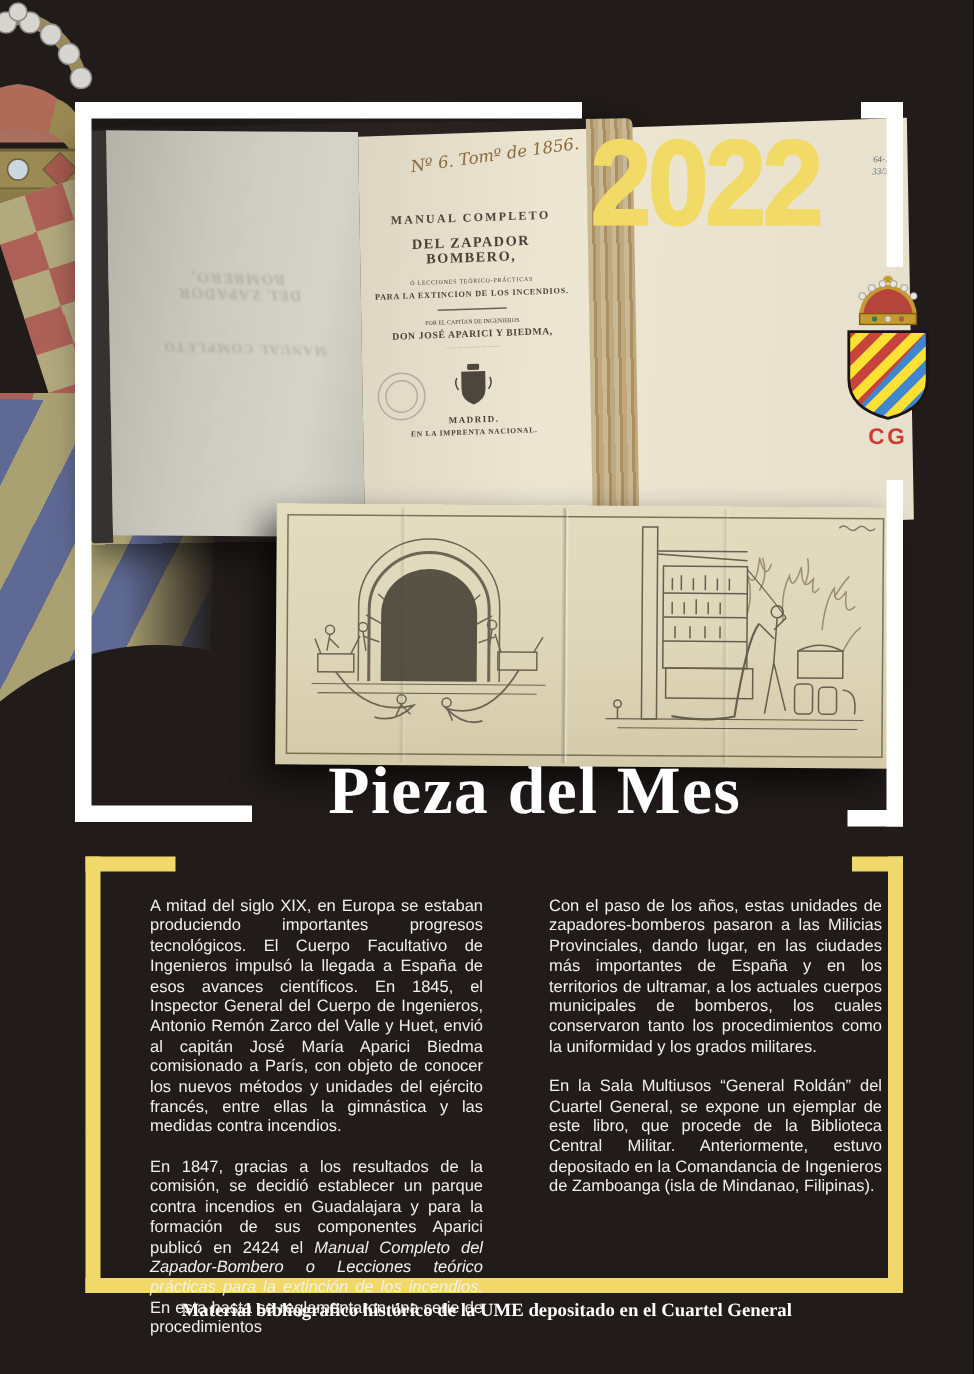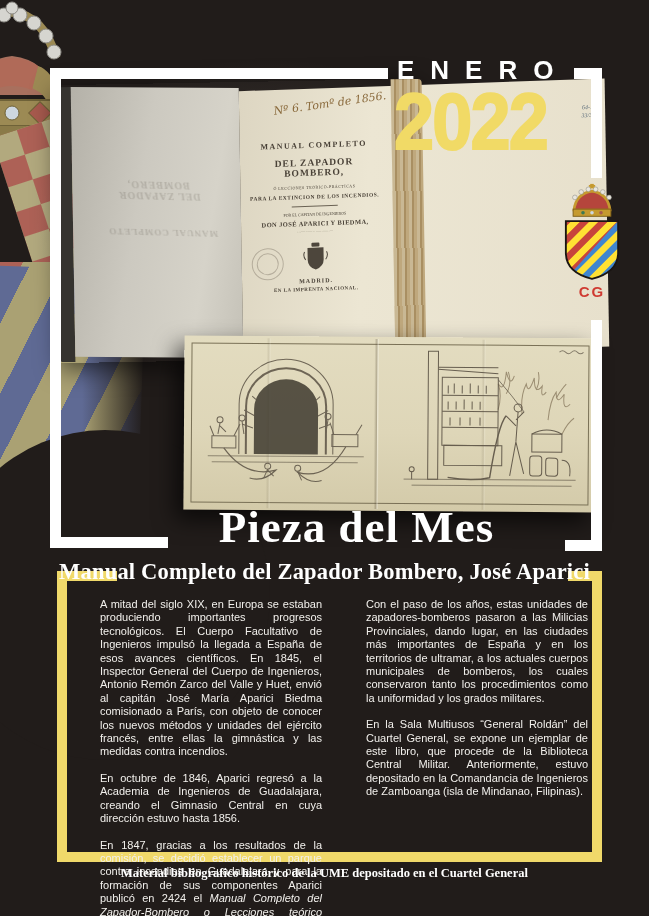--- a/index.html
+++ b/index.html
@@ -174,21 +174,20 @@
   </div>
 
   <div class="wf wf-top"></div>
   <div class="wf wf-tr-stub"></div>
   <div class="wf wf-right-1"></div>
   <div class="wf wf-right-2"></div>
   <div class="wf wf-br-stub"></div>
   <div class="wf wf-left"></div>
   <div class="wf wf-bl-stub"></div>
 
-  <div class="month">ENERO</div>
   <div class="year">2022</div>
 
   <div class="emblem">
     <svg width="56" height="36" viewBox="0 0 60 40">
       <path d="M10,30 Q12,12 30,9 Q48,12 50,30 Z" fill="#b5453c" stroke="#c59a2f" stroke-width="3"></path>
       <g fill="#e8e6de" stroke="#8d8b85" stroke-width=".6">
         <circle cx="11" cy="16" r="2.6"></circle>
           <circle cx="18" cy="10" r="2.6"></circle>
           <circle cx="26" cy="7" r="2.6"></circle>
         <circle cx="34" cy="7" r="2.6"></circle>
@@ -327,32 +326,30 @@
         <rect x="128" y="106" width="12" height="20" rx="3"></rect>
         <rect x="144" y="108" width="12" height="18" rx="3"></rect>
         <path d="M160,110 q10,0 8,16"></path>
         <circle cx="10" cy="120" r="2.5"></circle>
           <path d="M10,122 L10,130"></path>
       </g>
     </svg>
   </div>
 
   <div class="page-title">Pieza del Mes</div>
-  <div class="banner">Manual Completo del Zapador Bombero, José Aparici</div>
 
   <div class="yf yf-tl-stub"></div>
   <div class="yf yf-tr-stub"></div>
   <div class="yf yf-left"></div>
   <div class="yf yf-right"></div>
   <div class="yf yf-bottom"></div>
 
   <div class="article">
     <div class="col">
       <p><span>A mitad del siglo XIX, en Europa se estaban produciendo importantes progresos tecnológicos. El Cuerpo Facultativo de Ingenieros impulsó la llegada a España de esos avances científicos. En 1845, el Inspector General del Cuerpo de Ingenieros, Antonio Remón Zarco del Valle y Huet, envió al capitán José María Aparici Biedma comisionado a París, con objeto de conocer los nuevos métodos y unidades del ejército francés, entre ellas la gimnástica y las medidas contra incendios.</span></p>
-      <p><span>En octubre de 1846, Aparici regresó a la Academia de Ingenieros de Guadalajara, creando el Gimnasio Central en cuya dirección estuvo hasta 1856.</span></p>
       <p><span>En 1847, gracias a los resultados de la comisión, se decidió establecer un parque contra incendios en Guadalajara y para la formación de sus componentes Aparici publicó en 2424 el </span><em>Manual Completo del Zapador-Bombero o Lecciones teórico prácticas para la extinción de los incendios.</em><span> En esta hasta se reglamentaron una serie de procedimientos</span></p>
     </div>
     <div class="col">
       <p><span>Con el paso de los años, estas unidades de zapadores-bomberos pasaron a las Milicias Provinciales, dando lugar, en las ciudades más importantes de España y en los territorios de ultramar, a los actuales cuerpos municipales de bomberos, los cuales conservaron tanto los procedimientos como la uniformidad y los grados militares.</span></p>
       <p><span>En la Sala Multiusos “General Roldán” del Cuartel General, se expone un ejemplar de este libro, que procede de la Biblioteca Central Militar. Anteriormente, estuvo depositado en la Comandancia de Ingenieros de Zamboanga (isla de Mindanao, Filipinas).</span></p>
     </div>
   </div>
 
   <div class="footer-caption">Material bibliografico histórico de la UME depositado en el Cuartel General</div>
 

